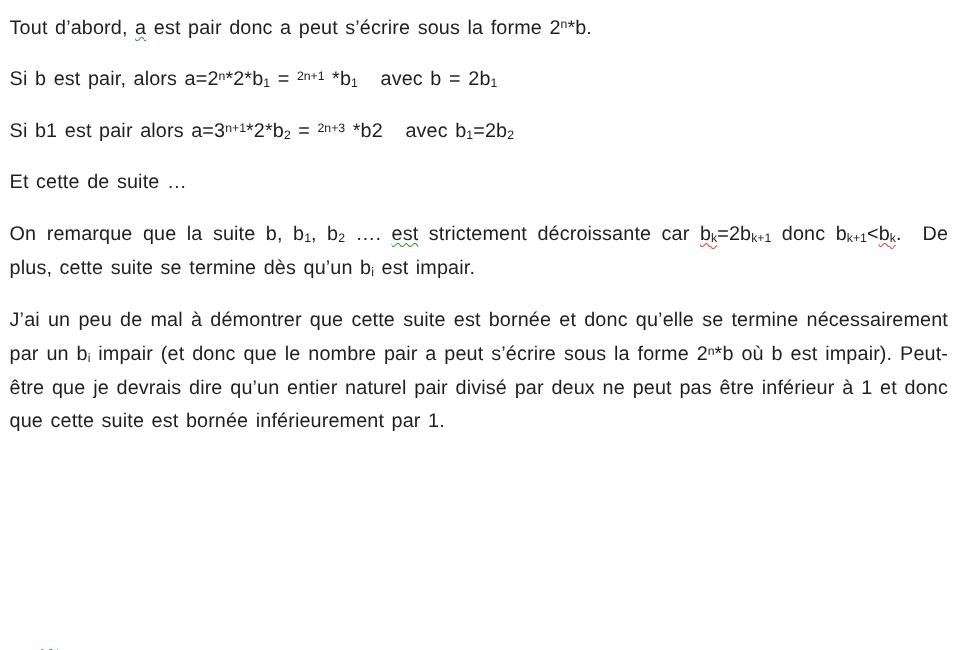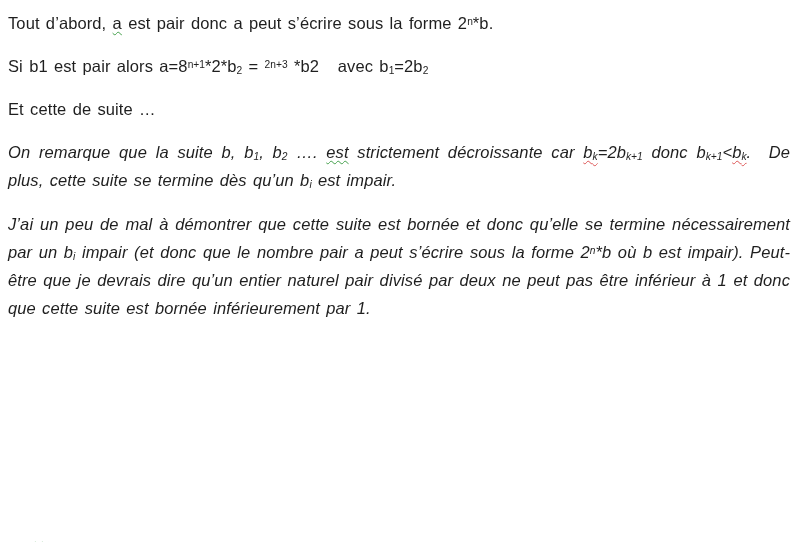--- a/index.html
+++ b/index.html
@@ -15,21 +15,21 @@
     position: absolute;
     top: 9px; left: 8px;
     width: 788px;
     font-size: 16.5px;
     line-height: 28px;
     letter-spacing: 0.1px;
     word-spacing: 1.6px;
   }
   .para { margin: 0 6px 15px 0; }
   .para.gap16 { margin-bottom: 16px; }
-  .para.justify { text-align: justify; text-justify: inter-word; font-style: italic; }
+  .para.justify { text-align: justify; text-justify: inter-word; }
   .sup { font-size: 0.62em; vertical-align: 0.42em; line-height: 0; letter-spacing: 0; }
   .sub { font-size: 0.62em; vertical-align: -0.17em; line-height: 0; letter-spacing: 0; }
   .sq-green {
     text-decoration: underline;
     text-decoration-style: wavy;
     text-decoration-color: #44a04c;
     text-decoration-thickness: 1px;
     text-underline-offset: 2px;
     text-decoration-skip-ink: none;
   }
@@ -51,20 +51,21 @@
     text-decoration-thickness: 1px;
     text-underline-offset: 2px;
     pointer-events: none;
   }
 </style>
 </head>
 <body>
 
 <div id="doc">
     <p class="para"><span>Tout d’abord, </span><span class="sq-green">a</span><span> est pair donc a peut s’écrire sous la forme 2</span><span class="sup">n</span><span>*b.</span></p>
-    <p class="para"><span>Si b1 est pair alors a=8</span><span class="sup">n+1</span><span>*2*b</span><span class="sub">2</span><span> = </span><span class="sup">2n+3</span><span> *b2</span><span>&nbsp;&nbsp;&nbsp;avec b</span><span class="sub">1</span><span>=2b</span><span class="sub">2</span></p>
+    <p class="para"><span>Si b est pair, alors a=2</span><span class="sup">n</span><span>*2*b</span><span class="sub">1</span><span> = </span><span class="sup">2n+1</span><span> *b</span><span class="sub">1</span><span>&nbsp;&nbsp;&nbsp;avec b = 2b</span><span class="sub">1</span></p>
+    <p class="para"><span>Si b1 est pair alors a=3</span><span class="sup">n+1</span><span>*2*b</span><span class="sub">2</span><span> = </span><span class="sup">2n+3</span><span> *b2</span><span>&nbsp;&nbsp;&nbsp;avec b</span><span class="sub">1</span><span>=2b</span><span class="sub">2</span></p>
     <p class="para"><span>Et cette de suite …</span></p>
     <p class="para justify gap16"><span>On remarque que la suite b, b</span><span class="sub">1</span><span>, b</span><span class="sub">2</span><span> …. </span><span class="sq-green">est</span><span> strictement décroissante car </span><span class="sq-red">b</span><span class="sub sq-red">k</span><span>=2b</span><span class="sub">k+1</span><span> donc b</span><span class="sub">k+1</span><span>&lt;</span><span class="sq-red">b</span><span class="sub sq-red">k</span><span>.&nbsp; De plus, cette suite se termine dès qu’un b</span><span class="sub">i</span><span> est impair.</span></p>
     <p class="para justify"><span>J’ai un peu de mal à démontrer que cette suite est bornée et donc qu’elle se termine nécessairement par un b</span><span class="sub">i</span><span> impair (et donc que le nombre pair a peut s’écrire sous la forme 2</span><span class="sup">n</span><span>*b où b est impair). Peut-être que je devrais dire qu’un entier naturel pair divisé par deux ne peut pas être inférieur à 1 et donc que cette suite est bornée inférieurement par 1.</span></p>
     <p class="para">&nbsp;</p>
   </div>
 
 <span id="bottom-squiggle">&nbsp;&nbsp;&nbsp;&nbsp;</span>
 
 </body></html>

